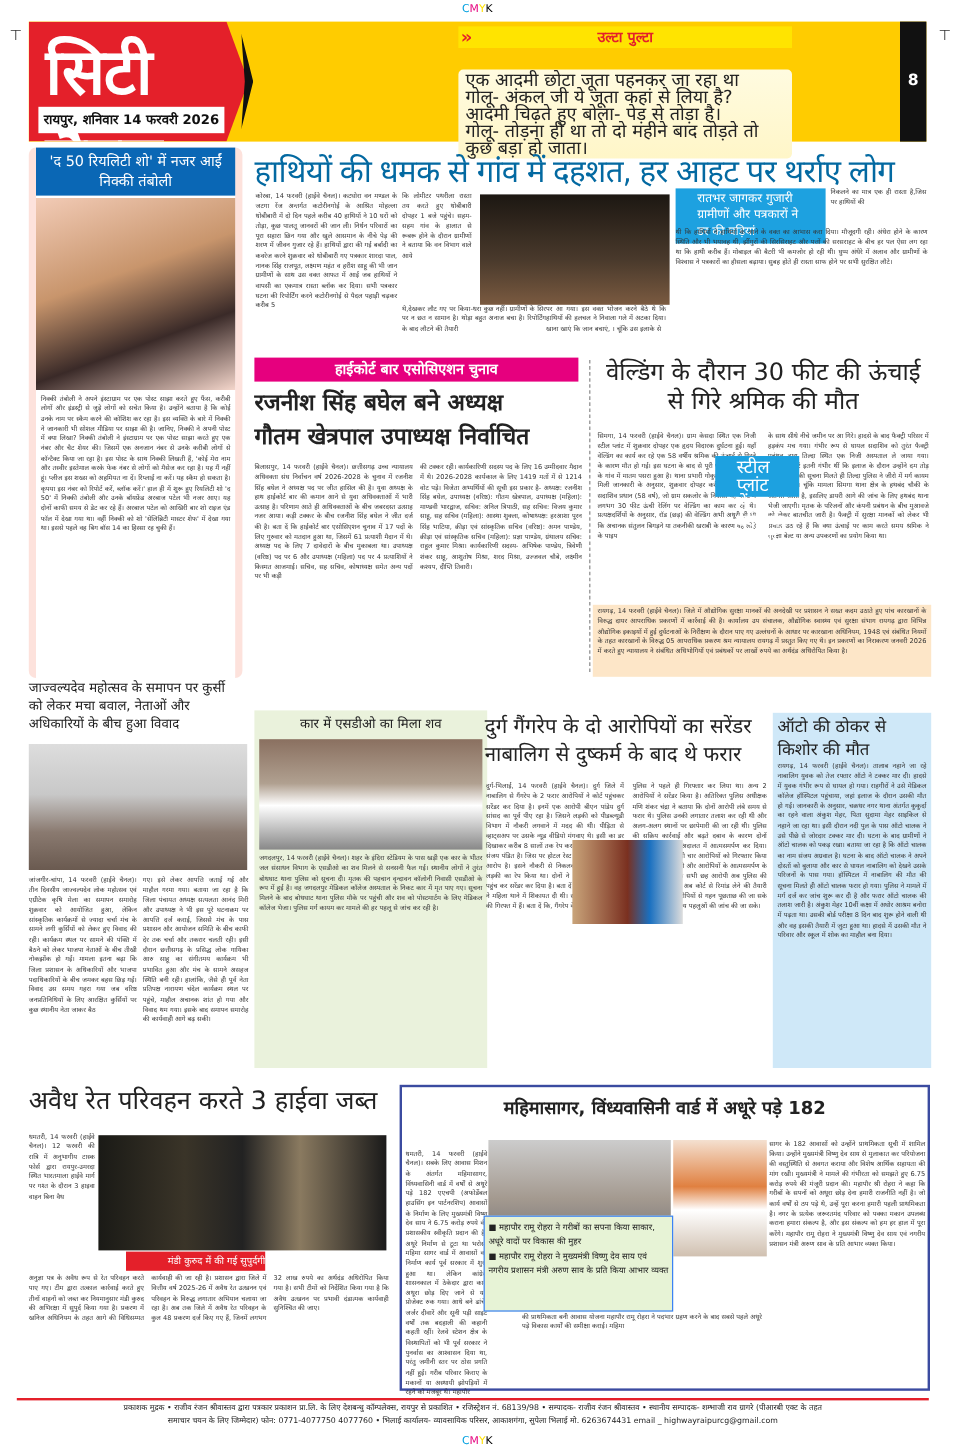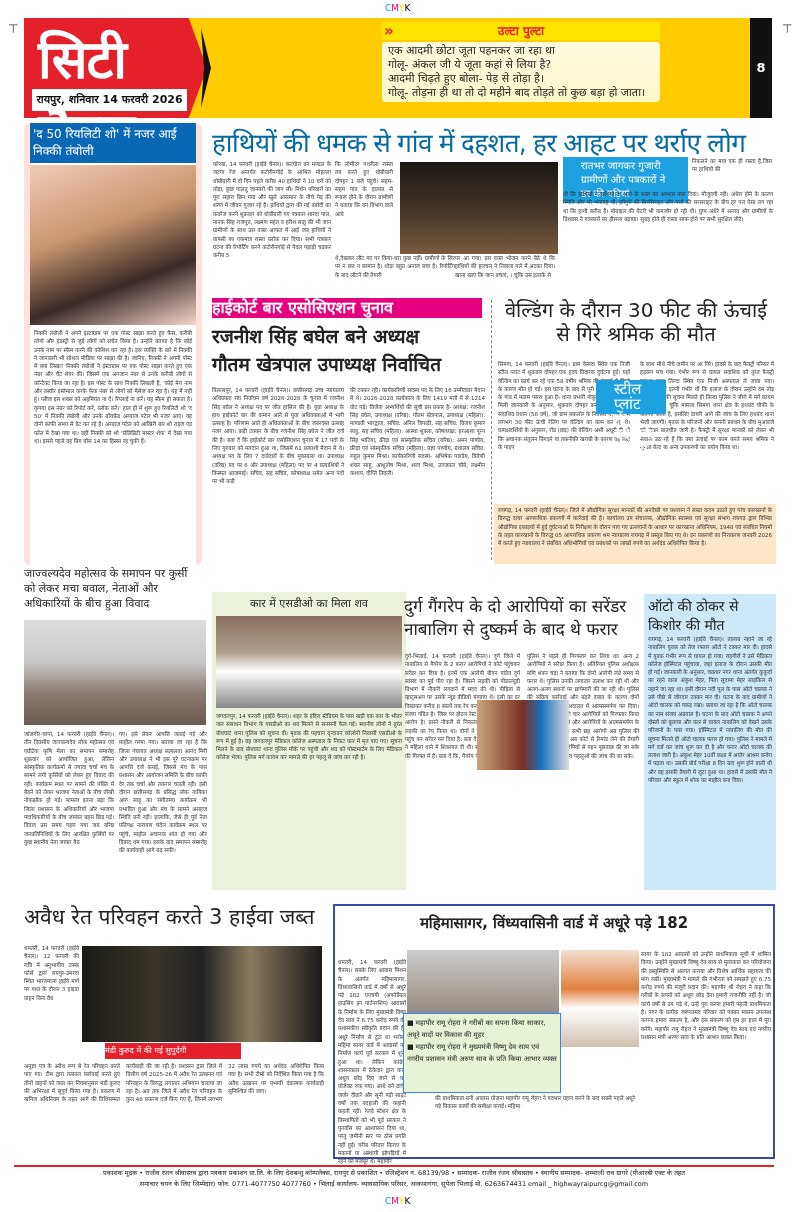--- a/index.html
+++ b/index.html
@@ -8,41 +8,41 @@
 .cmyk .c{color:#00a0e0}.cmyk .m{color:#e6007e}.cmyk .y{color:#ffe000}.cmyk .k{color:#000}
 .mast{position:absolute;left:24px;top:18px;width:748px;height:100px;background:#ffcc00}
 .mast-red{position:absolute;left:0;top:0;width:183px;height:100px;background:#e4202a;clip-path:polygon(0 0,90% 0,100% 50%,90% 100%,0 100%)}
 .mast-black{position:absolute;left:177px;top:10px;width:10px;height:80px;background:#111;clip-path:polygon(0 0,100% 50%,0 100%,30% 50%)}
 .mast-title{position:absolute;left:14px;top:3px;font-size:53px;font-weight:bold;color:#fff;font-family:Liberation Mono, monospace;letter-spacing:-1px}
 .mast-date{position:absolute;left:8px;top:71px;width:155px;height:22px;background:#fff;color:#111;font-size:11px;font-weight:bold;text-align:center;line-height:22px}
 .joke{position:absolute;left:358px;top:4px;width:278px;height:96px}
 .joke-head{height:18px;background:#ffe400;position:relative}
 .joke-arrow{position:absolute;left:2px;top:0;font-size:15px;font-weight:bold;color:#e4202a;line-height:18px}
 .joke-title{text-align:center;font-size:12px;font-weight:bold;color:#e4202a;line-height:18px}
-.joke-body{background:linear-gradient(#fffbe0,#fff6c8);border-radius:4px;margin-top:2px;padding:2px 6px;font-size:11px;line-height:14px;color:#222}
+.joke-body{background:linear-gradient(#fffbe0,#fff6c8);border-radius:4px;margin-top:18px;padding:2px 6px;font-size:15px;line-height:14px;color:#222}
 .page-num{position:absolute;right:0;top:0;width:22px;height:100px;background:#111;color:#fff;font-weight:bold;font-size:13px;text-align:center;line-height:100px}
 .reg{position:absolute;font-size:12px;color:#333}
 .sidebar{position:absolute;left:24px;top:123px;width:178px;height:442px;background:#fde2dc;border-radius:6px;padding:0 6px}
 .sidebar-inner{background:#fff;height:100%;padding:0}
-.side-title{background:#0a67b5;color:#fff;font-size:12px;text-align:left;padding:3px;line-height:17px}
+.side-title{background:#0a67b5;color:#fff;font-size:12px;text-align:center;padding:3px;line-height:17px}
 .side-img{height:160px;background:linear-gradient(160deg,#f2cbb6 0%,#c8956c 40%,#3a2a28 70%,#f4d6cb 100%);margin-top:2px}
 .body-text{font-size:5.5px;line-height:8.3px;color:#333;text-align:justify}
 .side-text{padding:4px 4px}
 .h-main{position:absolute;left:212px;top:124px;font-size:26px;color:#0369a1;font-family:"DejaVu Sans Condensed","DejaVu Sans",sans-serif;letter-spacing:-0.5px}
 .eleph-col1{position:absolute;left:213px;top:160px;width:118px}
 .eleph-col2{position:absolute;left:335px;top:160px;width:58px}
 .eleph-img{position:absolute;left:400px;top:162px;width:158px;height:92px;background:linear-gradient(#1c1712,#4a3a2c 60%,#7a5a40)}
 .eleph-col3{position:absolute;left:335px;top:254px;width:120px}
 .eleph-col4{position:absolute;left:455px;top:254px;width:100px}
 .blue-box{background:#1da1e0;color:#fff;font-size:10px;line-height:14px;padding:2px 18px}
 .eleph-sub{position:absolute;left:563px;top:157px;width:125px}
 .eleph-col5{position:absolute;left:692px;top:157px;width:80px}
 .eleph-col6{position:absolute;left:563px;top:190px;width:210px}
 .rule-v{position:absolute;width:0;border-left:1px dashed #888}
-.hc-kicker{position:absolute;left:212px;top:298px;width:270px;height:20px;background:#e6007e;color:#fff;font-size:16px;font-weight:bold;line-height:20px}
+.hc-kicker{position:absolute;left:212px;top:298px;width:270px;height:20px;background:#e6007e;color:#fff;font-size:12px;font-weight:bold;text-align:center;line-height:20px}
 .hc-h1{position:absolute;left:212px;top:322px;width:272px;font-size:19px;font-weight:bold;text-align:left;line-height:28px;color:#222}
 .hc-col1{position:absolute;left:212px;top:386px;width:132px}
 .hc-col2{position:absolute;left:350px;top:386px;width:135px}
 .weld-h{position:absolute;left:498px;top:298px;width:276px;font-size:20px;line-height:24px;text-align:center;color:#222}
 .weld-col1{position:absolute;left:498px;top:360px;width:132px}
 .weld-col2{position:absolute;left:640px;top:360px;width:134px}
 .weld-box{position:absolute;left:596px;top:380px;width:70px;height:34px;font-size:15px;line-height:15px}
 .fac-box{position:absolute;left:494px;top:504px;width:282px;height:60px;background:#fde6c8;padding:2px 4px}
 .fac-title{font-size:10px;font-weight:bold;color:#222;line-height:14px}
 .jj-h{position:absolute;left:24px;top:566px;width:170px;font-size:11px;line-height:15px;color:#222}
@@ -62,21 +62,21 @@
 .mahi-h{font-size:15px;font-weight:bold;text-align:center;line-height:22px;color:#222}
 .mahi-img1{position:absolute;left:24px;top:44px;width:199px;height:97px;background:linear-gradient(#ccc,#a49a90 50%,#6a6a70)}
 .mahi-img2{position:absolute;left:226px;top:44px;width:78px;height:97px;background:linear-gradient(#f4e0d0,#e08040 40%,#fff 60%,#d0c0b0)}
 .mahi-colL{position:absolute;left:3px;top:52px;width:68px}
 .mahi-colR{position:absolute;left:306px;top:44px;width:130px}
 .mahi-quote{position:absolute;left:68px;top:107px;width:158px;height:80px;background:#e7f3d6;border:1px solid #3b82f6;padding:3px;font-size:7px;line-height:12px;color:#222}
 .mahi-bottom{position:absolute;left:100px;top:188px;width:200px}
 .rtr-h{position:absolute;left:24px;top:902px;width:300px;font-size:21px;line-height:30px;color:#222}
 .rtr-col1{position:absolute;left:24px;top:944px;width:55px}
 .rtr-img{position:absolute;left:82px;top:946px;width:240px;height:96px;background:linear-gradient(90deg,#1a1a16,#3a3428 30%,#222 50%,#8a7a60 70%,#1a1a1a)}
-.rtr-kicker{position:absolute;left:105px;top:1043px;width:136px;height:16px;background:#e4202a;color:#fff;font-size:8px;text-align:left;line-height:16px}
+.rtr-kicker{position:absolute;left:105px;top:1043px;width:116px;height:16px;background:#e4202a;color:#fff;font-size:8px;text-align:right;line-height:16px}
 .rtr-body{position:absolute;left:24px;top:1060px;width:300px}
 .footer-line{position:absolute;left:14px;top:1165px;width:760px;height:2px;background:#e4202a}
 .footer{position:absolute;left:14px;top:1168px;width:760px;font-size:6.5px;text-align:center;line-height:11px;color:#222}
 </style>
 </head>
 <body>
 
 <div class="cmyk" style="left:385px;top:3px"><span class="c">C</span><span class="m">M</span><span class="y">Y</span><span class="k">K</span></div>
 <div class="reg" style="left:8px;top:22px">⊤</div>
 <div class="reg" style="left:782px;top:22px">⊤</div>

